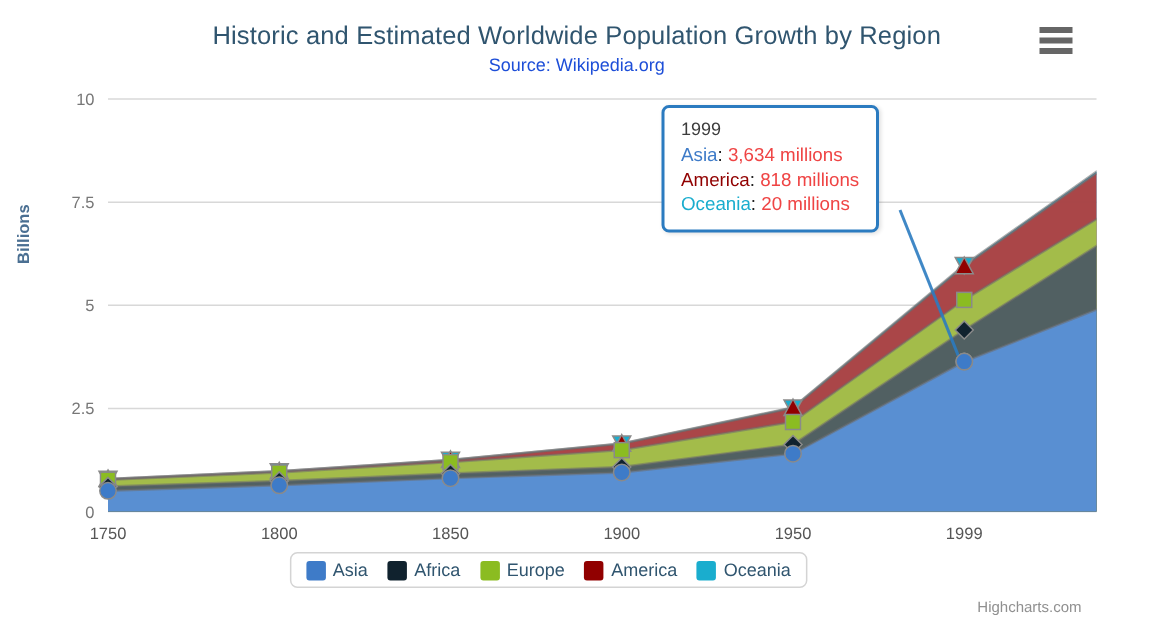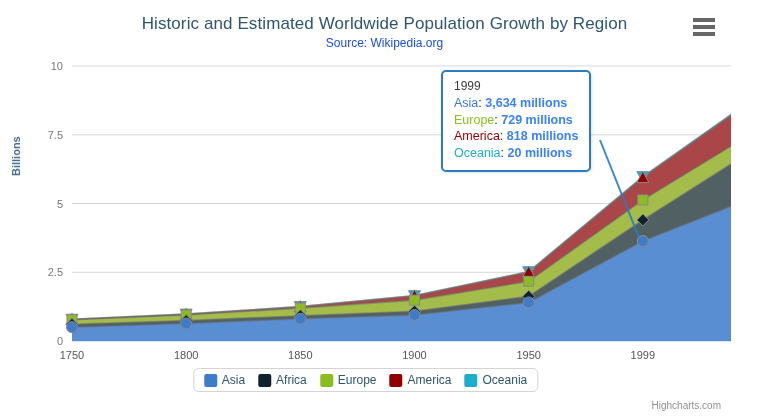--- a/index.html
+++ b/index.html
@@ -52,21 +52,21 @@
   }
 
   #tooltip{
     position:absolute;left:441px;top:70px;
     background:#ffffff;border:2px solid #2b7bc0;border-radius:5px;
     padding:7px 11px 8px 11px;box-shadow:1px 1px 3px rgba(0,0,0,.12);
   }
   #tooltip-header{font-size:12px;color:#3c3c3c;margin-bottom:2px;}
   .tt-row{font-size:12.5px;color:#222222;line-height:1.33;white-space:nowrap;}
   .tt-name{font-weight:normal;}
-  .tt-val{font-weight:bold;color:#3b82f6;}
+  .tt-val{font-weight:normal;color:#ef4444;}
 </style>
 </head>
 <body>
 
 <div id="chart-container">
 
   <div id="chart-title">Historic and Estimated Worldwide Population Growth by Region</div>
   <div id="chart-subtitle">Source: Wikipedia.org</div>
 
   <div id="menu-button">
@@ -164,20 +164,19 @@
       <div class="legend-item">
         <span class="legend-swatch" style="background: rgb(26, 173, 206);"></span>
         <span class="legend-label">Oceania</span>
       </div>
     </div>
 
   <div id="tooltip">
     <div id="tooltip-header">1999</div>
     <div id="tooltip-rows">
         <div class="tt-row"><span class="tt-name" style="color: rgb(62, 123, 200);">Asia</span><span>: </span><span class="tt-val">3,634 millions</span></div>
-        <div class="tt-row"><span class="tt-name" style="color: rgb(139, 188, 33);">Europe</span><span>: </span><span class="tt-val">729 millions</span></div>
         <div class="tt-row"><span class="tt-name" style="color: rgb(145, 0, 0);">America</span><span>: </span><span class="tt-val">818 millions</span></div>
         <div class="tt-row"><span class="tt-name" style="color: rgb(26, 173, 206);">Oceania</span><span>: </span><span class="tt-val">20 millions</span></div>
       </div>
   </div>
 
   <div id="credits">Highcharts.com</div>
 </div>
 
 </body></html>

